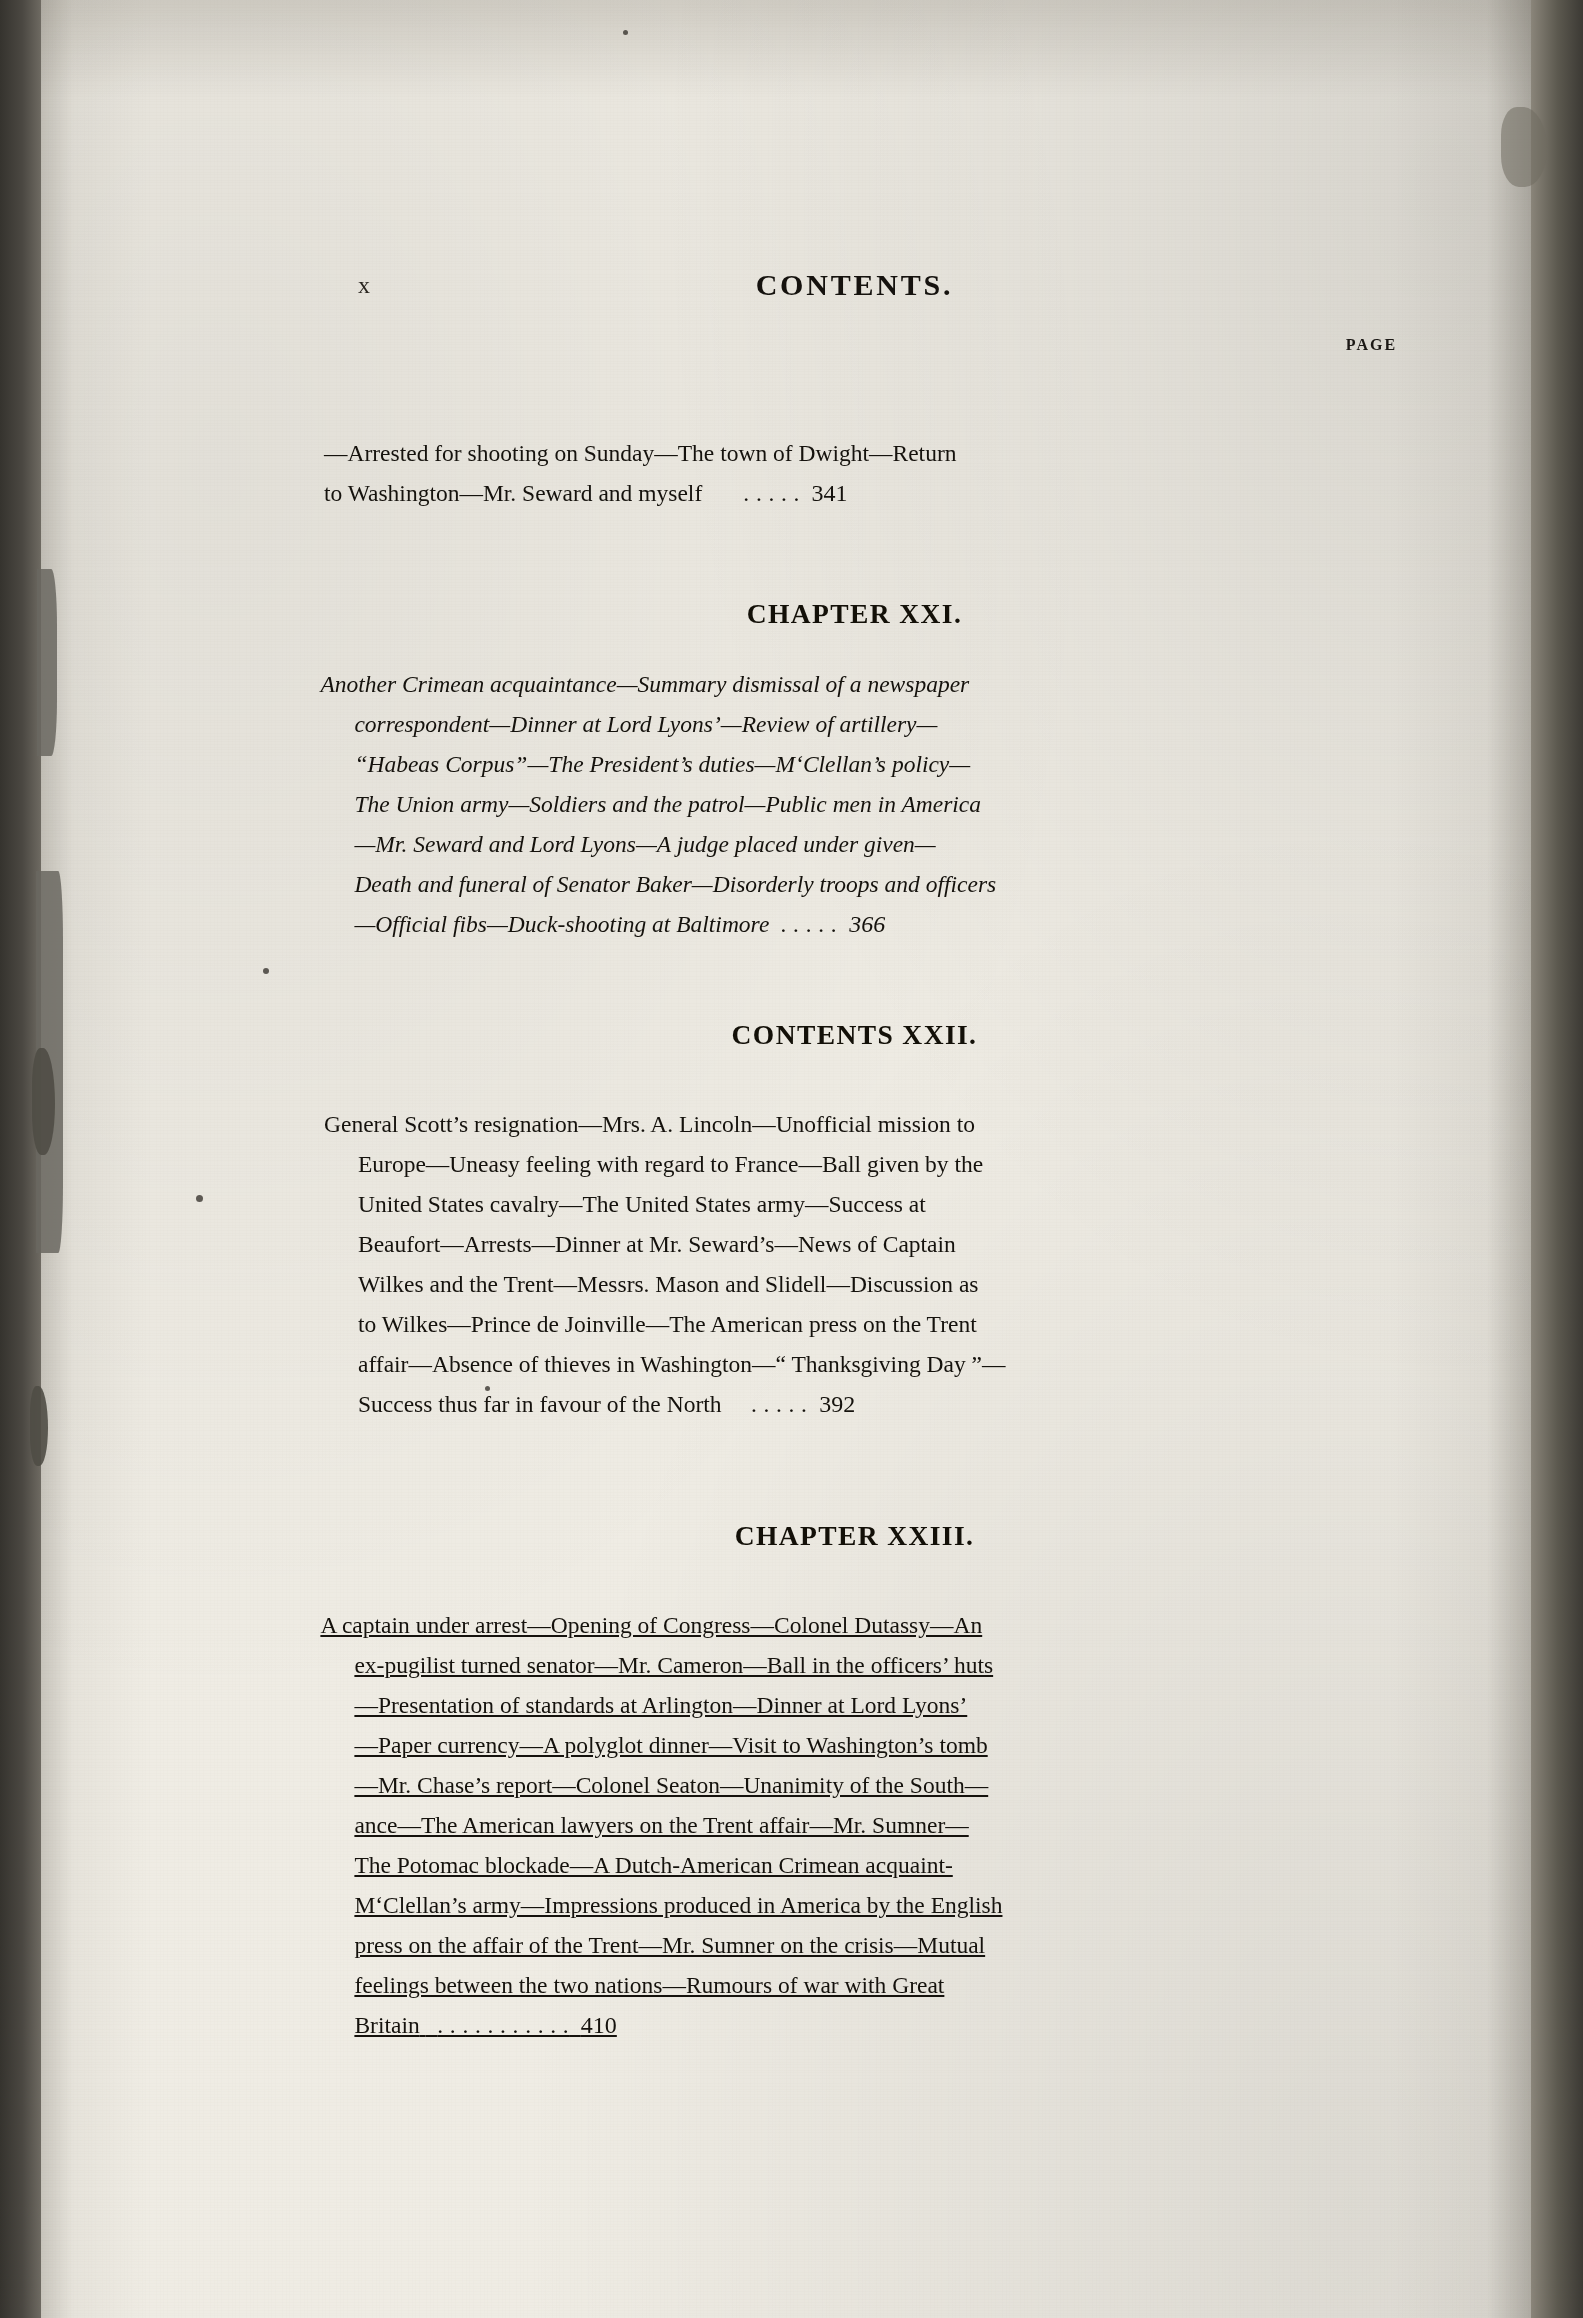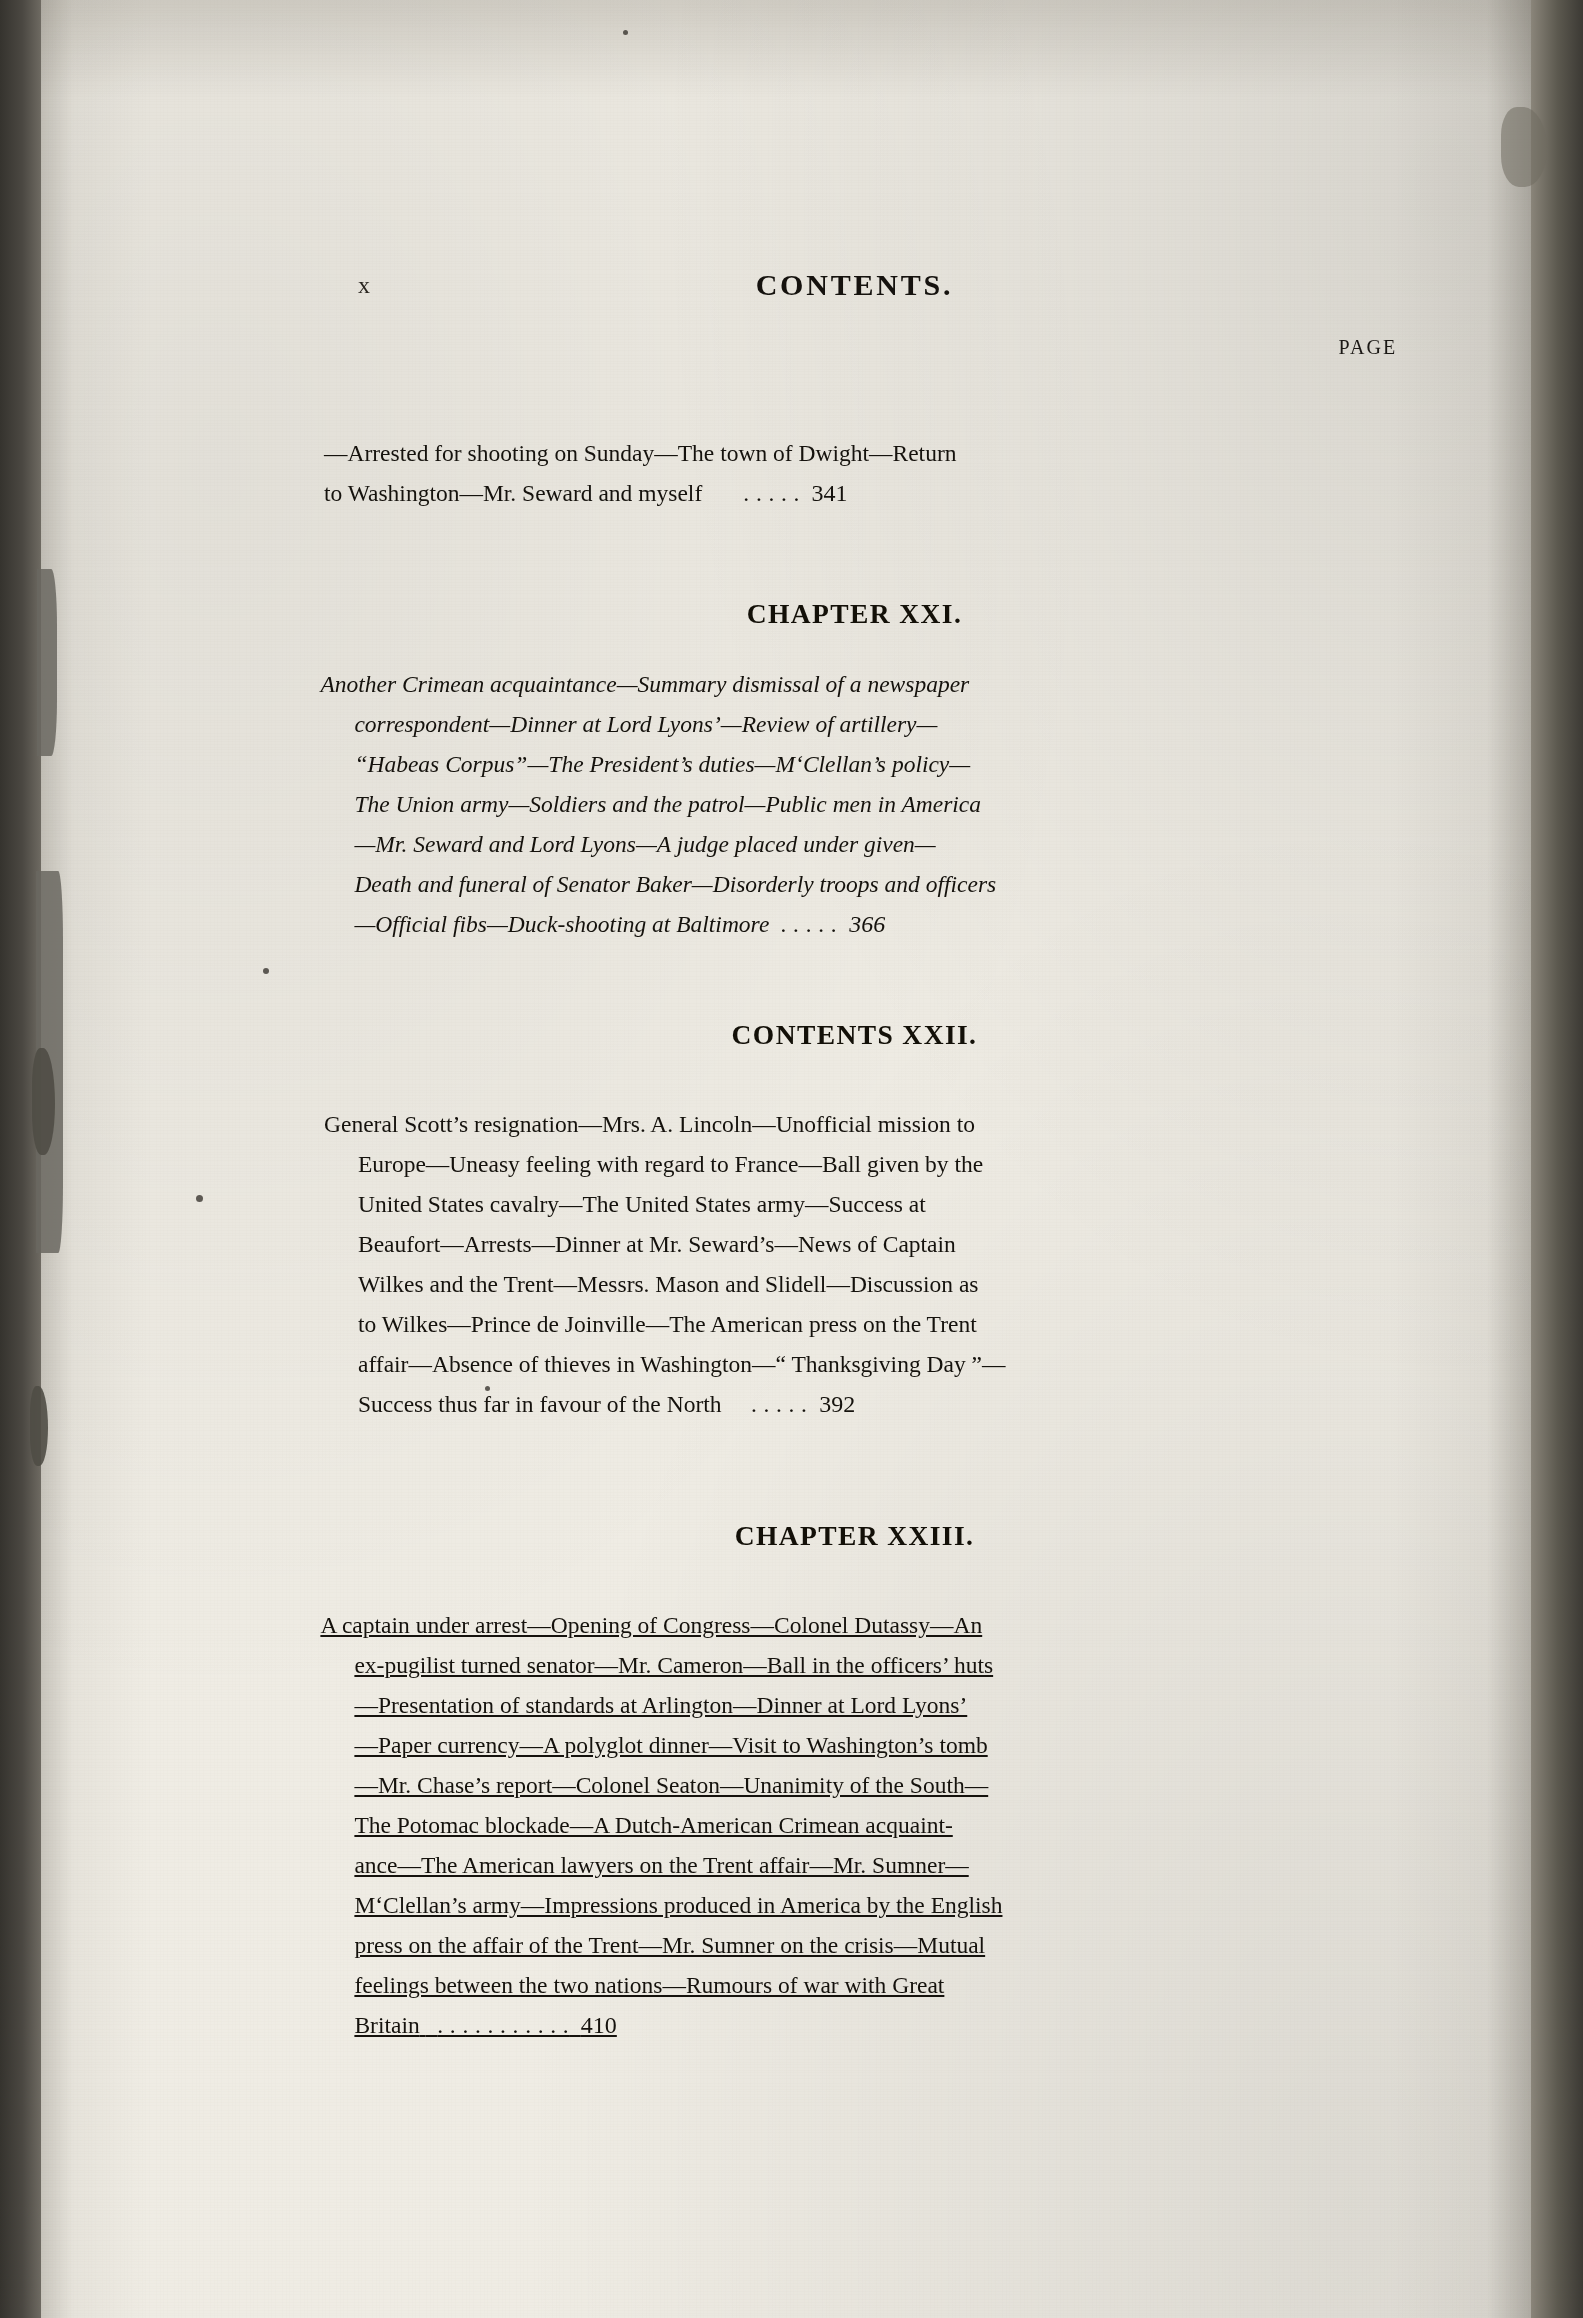--- a/index.html
+++ b/index.html
@@ -104,23 +104,24 @@
     font-size: 30px;
     letter-spacing: 2.8px;
     color: #15120e;
     font-family: "Liberation Serif", serif;
     font-weight: bold;
   }
   .page-col-label {
     position: absolute;
     right: 3.6px;
     top: 114px;
-    font-size: 20px;
+    font-size: 16px;
     letter-spacing: 2.1px;
     color: #1b1815;
+    font-weight: bold;
   }
 
   .entry {
     position: relative;
     margin-top: 0;
   }
   .chapter-title {
     text-align: center;
     font-size: 27.5px;
     letter-spacing: 1.4px;
@@ -246,22 +247,22 @@
       </div>
 
       <div class="entry" id="entry-3">
         <h2 class="chapter-title">CHAPTER XXIII.</h2>
         <p class="desc">
           <span class="hang">A captain under arrest—Opening of Congress—Colonel Dutassy—An</span>
           <span class="hang indent">ex-pugilist turned senator—Mr. Cameron—Ball in the officers’ huts</span>
           <span class="hang indent">—Presentation of standards at Arlington—Dinner at Lord Lyons’</span>
           <span class="hang indent">—Paper currency—A polyglot dinner—Visit to Washington’s tomb</span>
           <span class="hang indent">—Mr. Chase’s report—Colonel Seaton—Unanimity of the South—</span>
+          <span class="hang indent">ance—The American lawyers on the Trent affair—Mr. Sumner—</span>
           <span class="hang indent">The Potomac blockade—A Dutch-American Crimean acquaint-</span>
-          <span class="hang indent">ance—The American lawyers on the Trent affair—Mr. Sumner—</span>
           <span class="hang indent">M‘Clellan’s army—Impressions produced in America by the English</span>
           <span class="hang indent">press on the affair of the Trent—Mr. Sumner on the crisis—Mutual</span>
           <span class="hang indent">feelings between the two nations—Rumours of war with Great</span>
           <span class="hang indent">
             <span>Britain</span>
             <span class="tail">&nbsp;&nbsp;<span class="leader">.    .    .    .    .    .    .    .    .    .    .</span>&nbsp;&nbsp;<span class="pagenum">410</span></span>
           </span>
         </p>
       </div>
 

